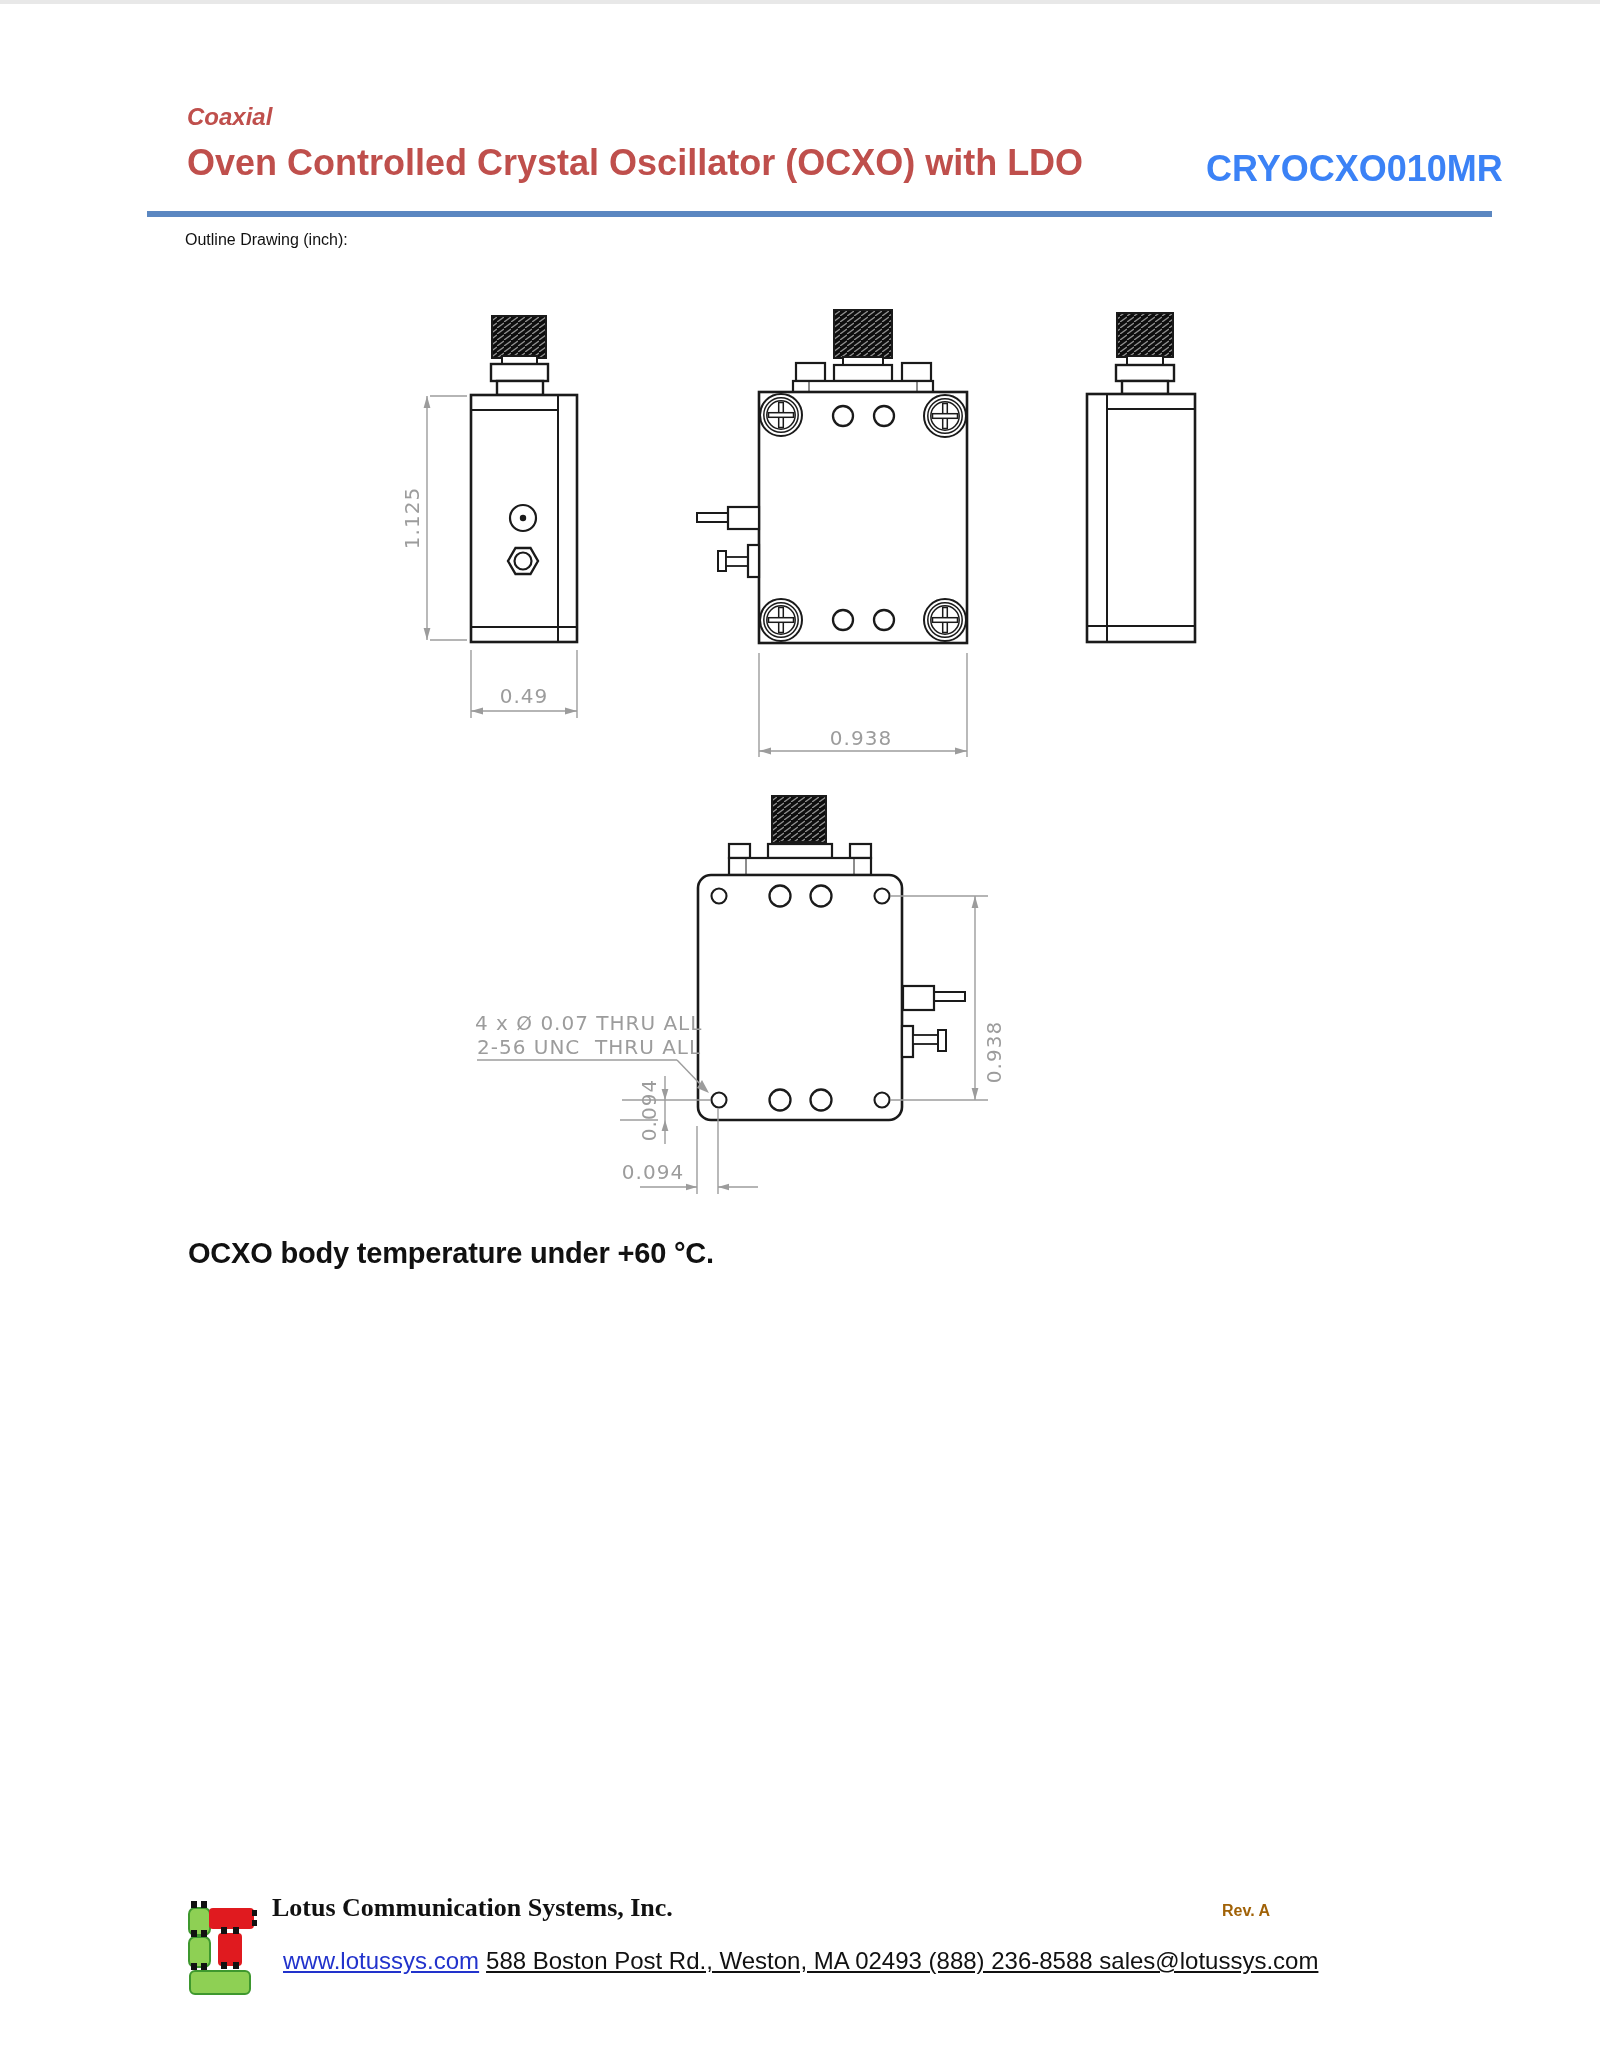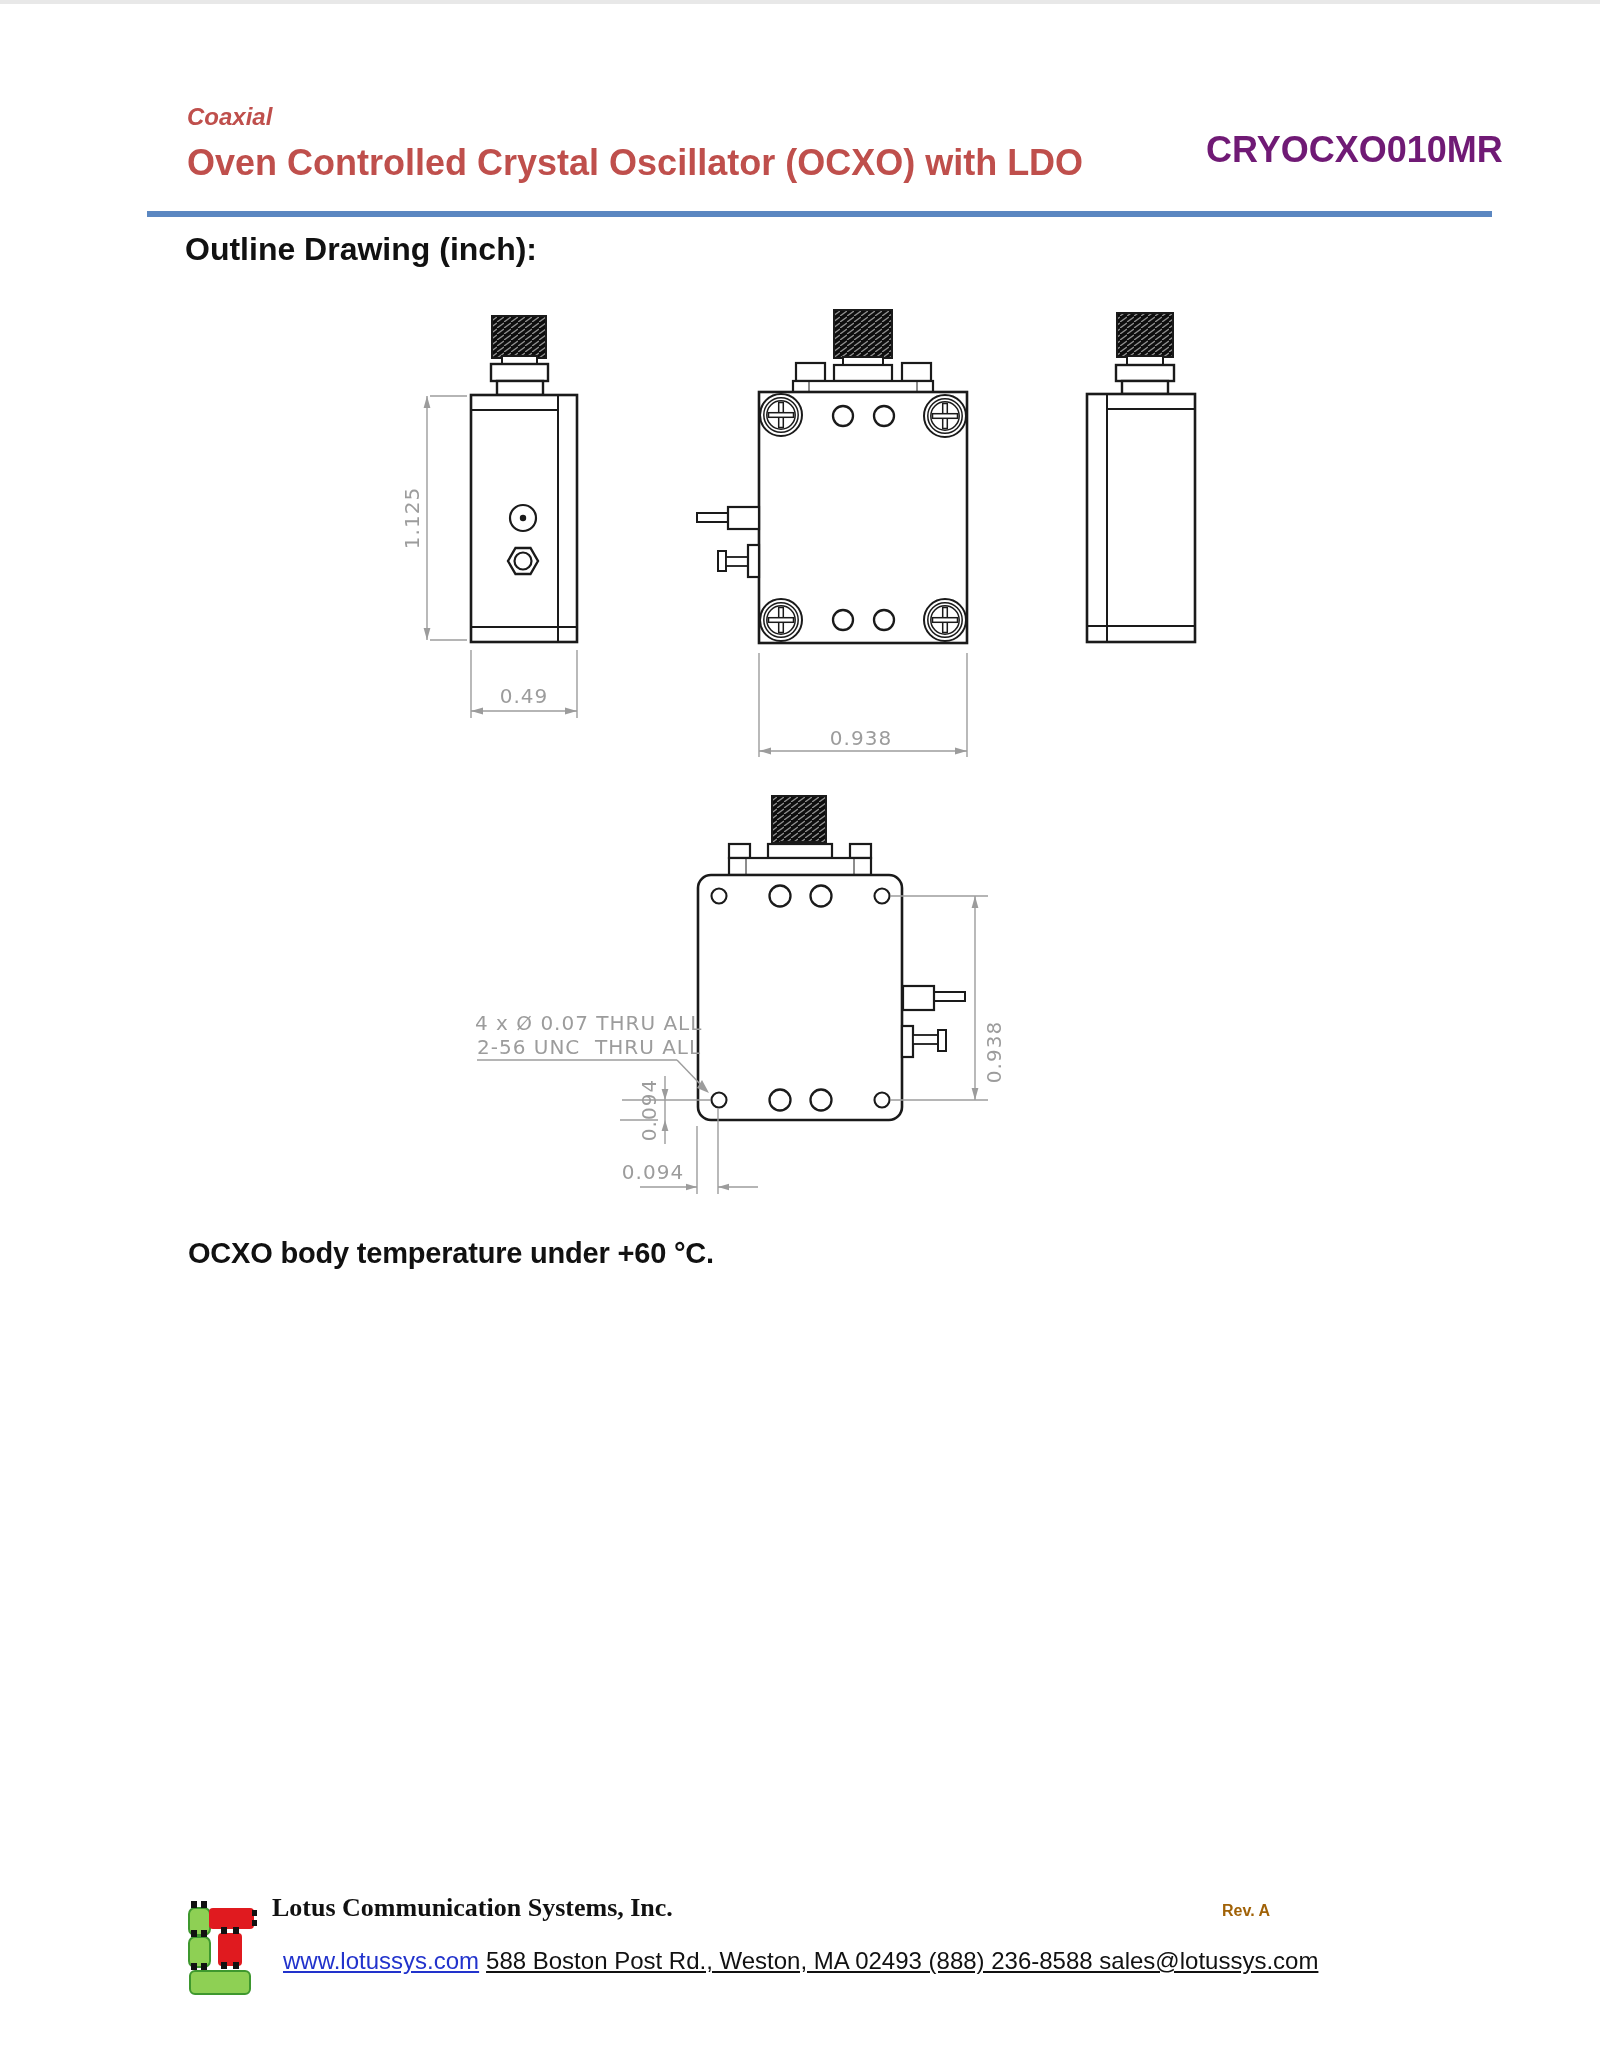--- a/index.html
+++ b/index.html
@@ -1,23 +1,23 @@
 <!DOCTYPE html>
 <html><head>
 <meta charset="utf-8">
 <style>
   html,body{margin:0;padding:0;background:#e8e8e8;}
   .page{position:relative;width:1600px;height:2071px;background:#ffffff;margin:4px auto;
         font-family:"Liberation Sans",sans-serif;overflow:hidden;}
   .abs{position:absolute;white-space:nowrap;}
   .kicker{left:187px;top:99px;font-size:24px;font-weight:bold;font-style:italic;color:#bf4f4c;line-height:1.15;}
   .title{left:187px;top:139px;font-size:36px;font-weight:bold;color:#bf4f4c;line-height:1.1;}
-  .partno{left:1206px;top:126px;font-size:36px;font-weight:bold;color:#701a75;line-height:1.1;}
+  .partno{left:1206px;top:145px;font-size:36px;font-weight:bold;color:#3b82f6;line-height:1.1;}
   .rule{left:147px;top:207px;width:1345px;height:6px;background:#5b87c1;}
-  .sect{left:185px;top:226px;font-size:32px;font-weight:bold;color:#111;line-height:1.2;}
+  .sect{left:185px;top:226px;font-size:16px;font-weight:normal;color:#111;line-height:1.2;}
   .warn{left:188px;top:1227px;font-size:29px;font-weight:bold;color:#111;line-height:45px;letter-spacing:-0.2px;}
   .drawing-svg{position:absolute;left:0;top:0;width:1600px;height:2071px;pointer-events:none;}
 
   
   .f-company{left:272px;top:1889px;font-family:"Liberation Serif",serif;font-size:26px;font-weight:bold;color:#111;}
   .f-rev{left:1222px;top:1898px;font-size:16px;font-weight:bold;color:#a16207;}
   .f-line2{left:283px;top:1943px;font-size:24px;color:#111;text-decoration:underline;}
   .f-link{color:#2233cc;text-decoration:underline;}
   .f-addr{margin-left:7px;}
 

